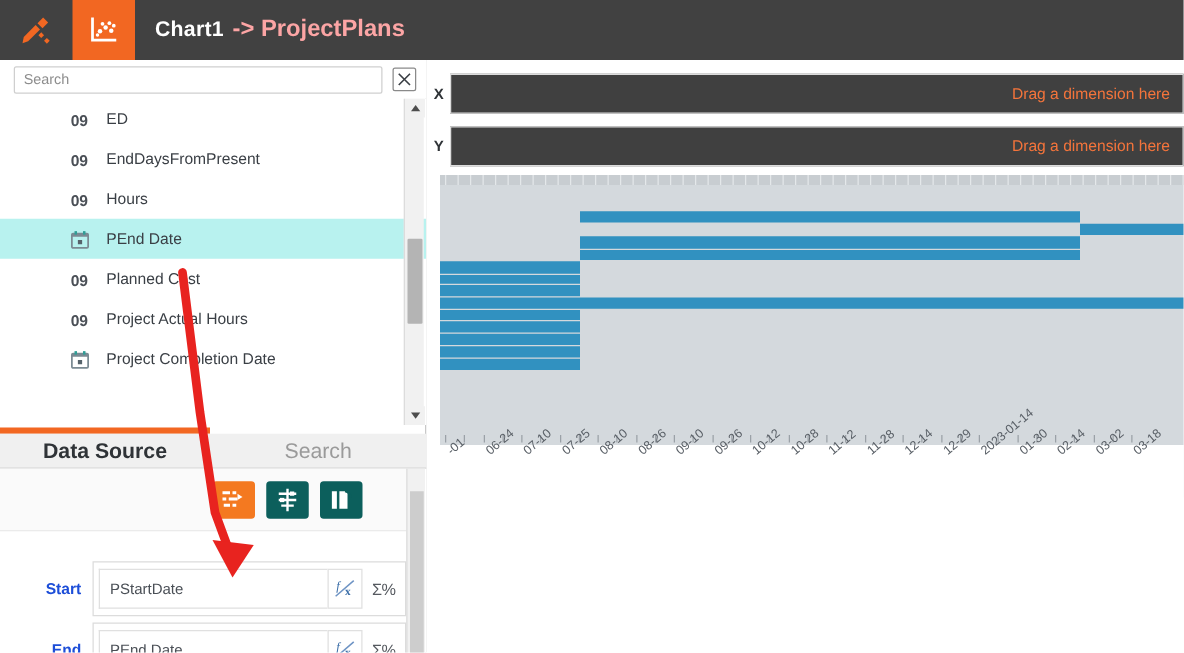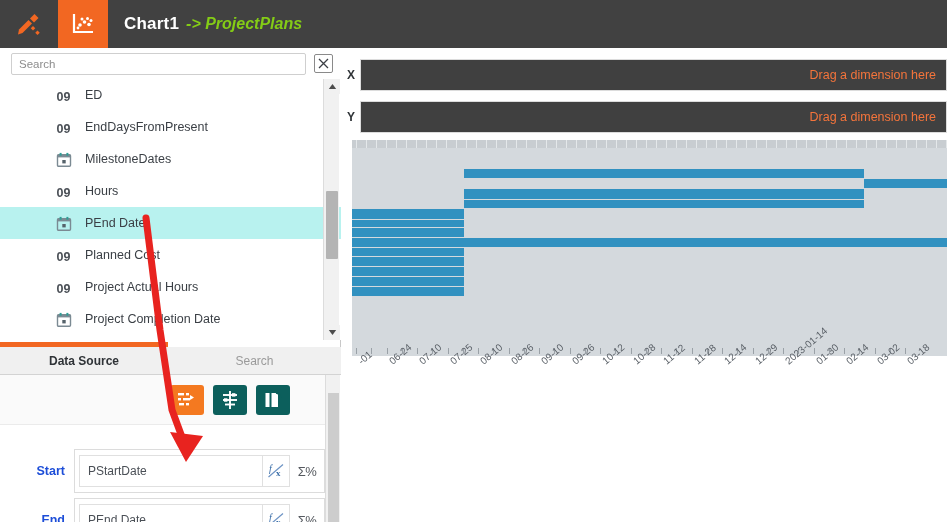--- a/index.html
+++ b/index.html
@@ -29,21 +29,21 @@
   }
   .title-wrap {
     display: flex; align-items: baseline; gap: 7px;
     padding-left: 16px;
   }
   .title-main {
     color: #ffffff; font-size: 17px; font-weight: bold;
     letter-spacing: .2px;
   }
   .title-sub {
-    color: #84cc16; font-size: 16px; font-weight: bold; font-style: italic;
+    color: #fca5a5; font-size: 19px; font-weight: bold;
   }
 
   
   .leftpanel {
     position: absolute; left: 0; top: 48px;
     width: 341px; height: 474px;
     background: #ffffff;
     border-right: 1px solid #c8c8c8;
   }
   .search-row {
@@ -123,21 +123,21 @@
   
   .tabbar {
     position: absolute; left: 0; top: 299px;
     width: 341px; height: 28px;
     background: #f0f0f0;
     border-bottom: 1px solid #d3d3d3;
     display: flex; align-items: center;
   }
   .tab {
     height: 28px; display: flex; align-items: center; justify-content: center;
-    font-size: 12px; cursor: pointer;
+    font-size: 17px; cursor: pointer;
   }
   .tab.active { width: 168px; color: #2f3337; font-weight: bold; }
   .tab.inactive { width: 173px; color: #9a9a9a; }
 
   
   .ds-body {
     position: absolute; left: 0; top: 327px;
     width: 341px; height: 195px;
     background: #ffffff;
   }
@@ -328,32 +328,20 @@
           <span class="fi-icon">
             <span class="num-icon">09</span>
           </span>
           <span class="fi-label">ED</span>
         </div>
         <div class="field-item">
           <span class="fi-icon">
             <span class="num-icon">09</span>
           </span>
           <span class="fi-label">EndDaysFromPresent</span>
-        </div>
-        <div class="field-item">
-          <span class="fi-icon">
-            <svg width="16" height="16" viewBox="0 0 16 16">
-              <rect x="1.5" y="2.8" width="13" height="11.5" rx="1" fill="none" stroke="#7b8a93" stroke-width="1.4"></rect>
-              <rect x="1.5" y="2.8" width="13" height="2.6" fill="#7b8a93"></rect>
-              <rect x="3.6" y="0.9" width="2" height="2.8" fill="#2f9e96"></rect>
-              <rect x="10.4" y="0.9" width="2" height="2.8" fill="#2f9e96"></rect>
-              <rect x="6.3" y="8" width="3.4" height="3.4" fill="#56636b"></rect>
-            </svg>
-          </span>
-          <span class="fi-label">MilestoneDates</span>
         </div>
         <div class="field-item">
           <span class="fi-icon">
             <span class="num-icon">09</span>
           </span>
           <span class="fi-label">Hours</span>
         </div>
         <div class="field-item selected">
           <span class="fi-icon">
             <svg width="16" height="16" viewBox="0 0 16 16">

